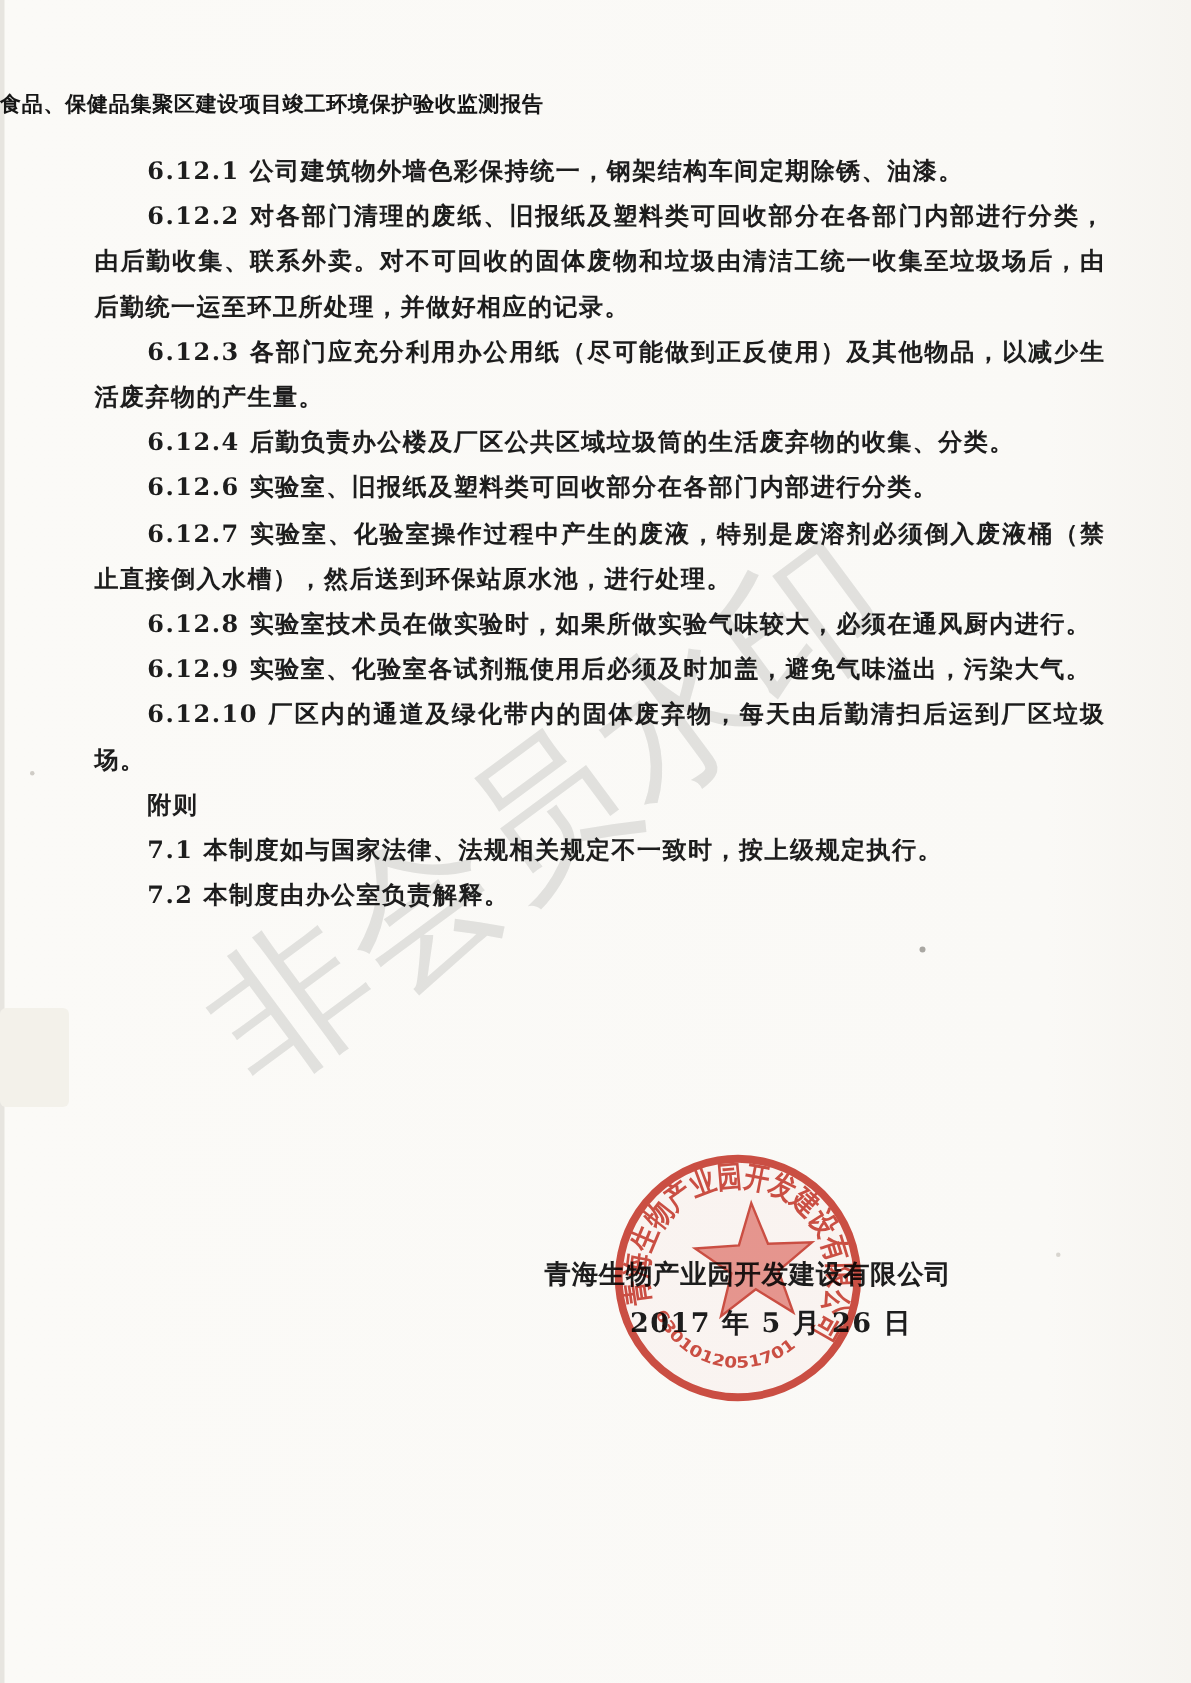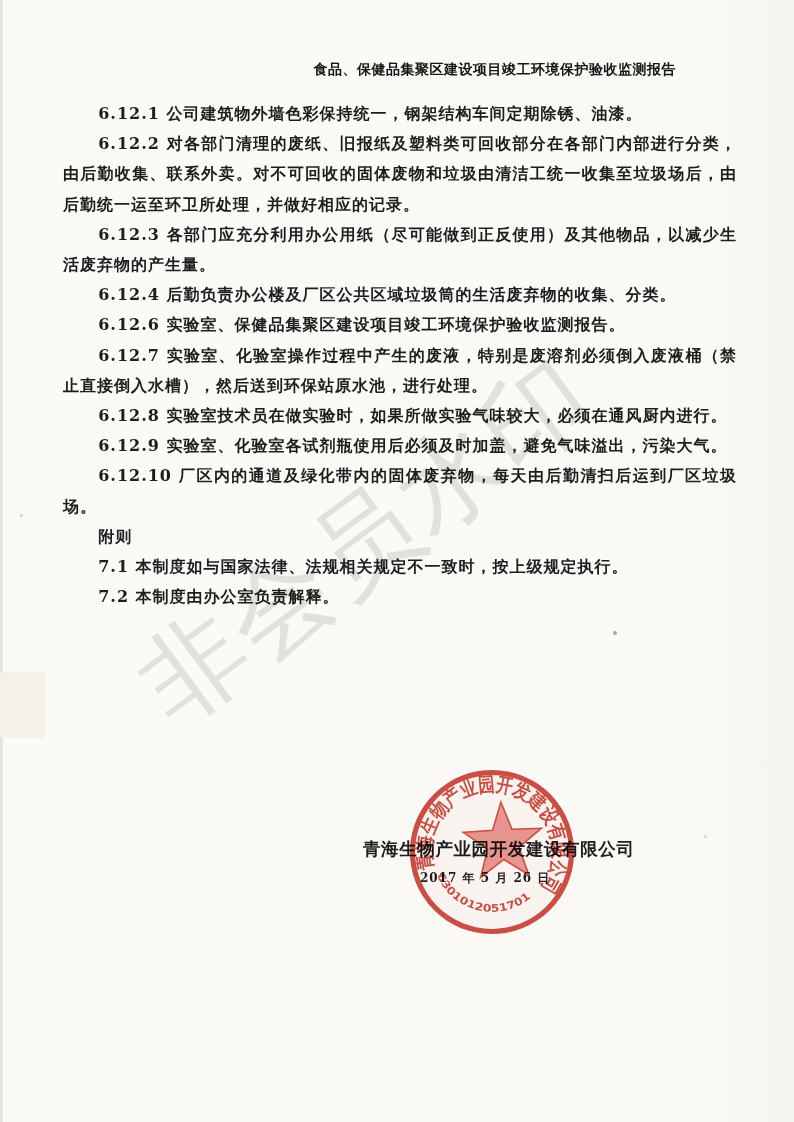--- a/index.html
+++ b/index.html
@@ -24,39 +24,39 @@
     position:absolute;left:183px;top:636px;
     font-size:104px;line-height:104px;white-space:nowrap;
     font-family:"DejaVu Sans","Liberation Sans",sans-serif;
     color:#dbdbd8;letter-spacing:2px;
     transform:rotate(-36.5deg);transform-origin:0 100%;
     opacity:.8;z-index:1;user-select:none;
   }
 
   .doc-header{
     position:absolute;left:0;top:61px;width:676px;
-    text-align:right;font-size:14px;font-weight:bold;color:#161616;
+    text-align:left;font-size:14px;font-weight:bold;color:#161616;
     font-family:"DejaVu Sans","Liberation Sans",sans-serif;
     letter-spacing:.5px;z-index:2;
   }
 
   .doc-body{
     position:absolute;left:63px;top:99px;width:674px;z-index:2;
     font-size:16px;line-height:30.2px;color:#1d1d1d;
     text-align:justify;letter-spacing:1px;font-weight:600;
   }
   .doc-body p{margin:0;text-indent:2.2em;}
 
   .sig-company{
     position:absolute;left:363px;top:837px;z-index:2;
     font-size:17.5px;font-weight:600;color:#1d1d1d;letter-spacing:.6px;white-space:nowrap;
   }
   .sig-date{
     position:absolute;left:420px;top:870px;z-index:2;
-    font-size:12px;font-weight:600;color:#1d1d1d;letter-spacing:1px;white-space:nowrap;
+    font-size:18px;font-weight:600;color:#1d1d1d;letter-spacing:1px;white-space:nowrap;
   }
 
   .seal{
     position:absolute;left:403px;top:763px;width:178px;height:178px;
     z-index:3;mix-blend-mode:multiply;opacity:.88;
   }
   .seal text{font-family:"DejaVu Sans","Liberation Sans",sans-serif;font-weight:bold;}
 </style>
 </head>
 <body>
@@ -72,21 +72,21 @@
 
   <div class="watermark">非会员水印</div>
 
   <div class="doc-header">食品、保健品集聚区建设项目竣工环境保护验收监测报告</div>
 
   <div class="doc-body">
     <p>6.12.1 公司建筑物外墙色彩保持统一，钢架结构车间定期除锈、油漆。</p>
     <p>6.12.2 对各部门清理的废纸、旧报纸及塑料类可回收部分在各部门内部进行分类，由后勤收集、联系外卖。对不可回收的固体废物和垃圾由清洁工统一收集至垃圾场后，由后勤统一运至环卫所处理，并做好相应的记录。</p>
     <p>6.12.3 各部门应充分利用办公用纸（尽可能做到正反使用）及其他物品，以减少生活废弃物的产生量。</p>
     <p>6.12.4 后勤负责办公楼及厂区公共区域垃圾筒的生活废弃物的收集、分类。</p>
-    <p>6.12.6 实验室、保健品集聚区建设项目竣工环境保护验收监测报告。</p>
+    <p>6.12.6 实验室、旧报纸及塑料类可回收部分在各部门内部进行分类。</p>
     <p>6.12.7 实验室、化验室操作过程中产生的废液，特别是废溶剂必须倒入废液桶（禁止直接倒入水槽），然后送到环保站原水池，进行处理。</p>
     <p>6.12.8 实验室技术员在做实验时，如果所做实验气味较大，必须在通风厨内进行。</p>
     <p>6.12.9 实验室、化验室各试剂瓶使用后必须及时加盖，避免气味溢出，污染大气。</p>
     <p>6.12.10 厂区内的通道及绿化带内的固体废弃物，每天由后勤清扫后运到厂区垃圾场。</p>
     <p>附则</p>
     <p>7.1 本制度如与国家法律、法规相关规定不一致时，按上级规定执行。</p>
     <p>7.2 本制度由办公室负责解释。</p>
   </div>
 
   <div class="sig-company">青海生物产业园开发建设有限公司</div>

